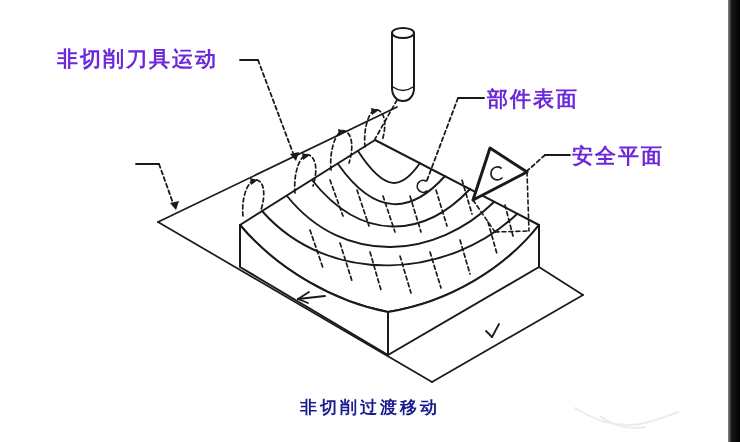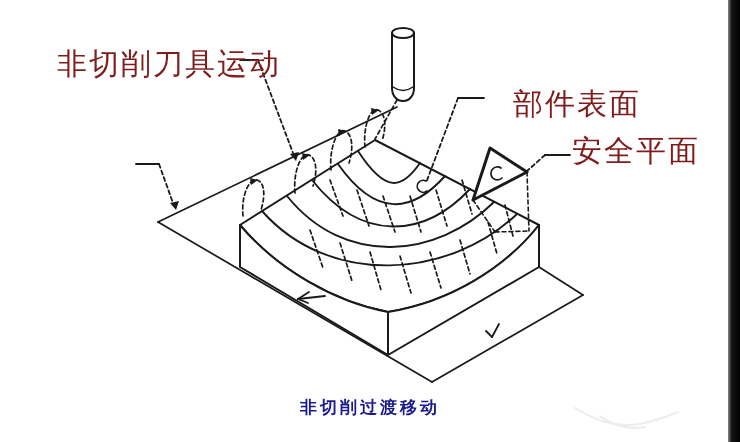--- a/index.html
+++ b/index.html
@@ -6,31 +6,31 @@
   #stage{
     position:relative;
     width:740px;height:442px;
     background:#ffffff;
     overflow:hidden;
     font-family:"Liberation Sans", sans-serif;
   }
   #diagram-svg{position:absolute;left:0;top:0;}
   .label{
     position:absolute;
-    color:#7f1d1d;
-    font-size:30px;
-    font-weight:400;
+    color:#6d28d9;
+    font-size:21px;
+    font-weight:700;
     letter-spacing:2px;
     white-space:nowrap;
     line-height:1.1;
   }
   #lbl-tool-motion{left:57px;top:47px;}
   #lbl-boundary{left:36px;top:151px;}
-  #lbl-part-surface{left:487px;top:87px;margin-left:26px;}
-  #lbl-safety-plane{left:572px;top:134px;}
+  #lbl-part-surface{left:487px;top:87px;}
+  #lbl-safety-plane{left:572px;top:144px;}
   #caption{
     position:absolute;
     left:130px;top:396px;width:480px;
     text-align:center;
     font-family:"Liberation Serif", serif;
     font-weight:bold;
     font-size:17px;
     letter-spacing:3px;
     color:#1a1a8f;
   }

